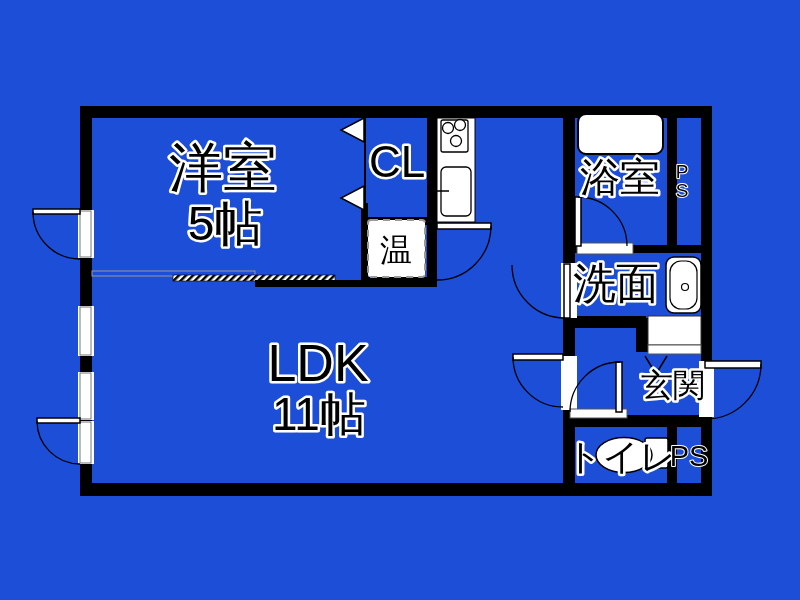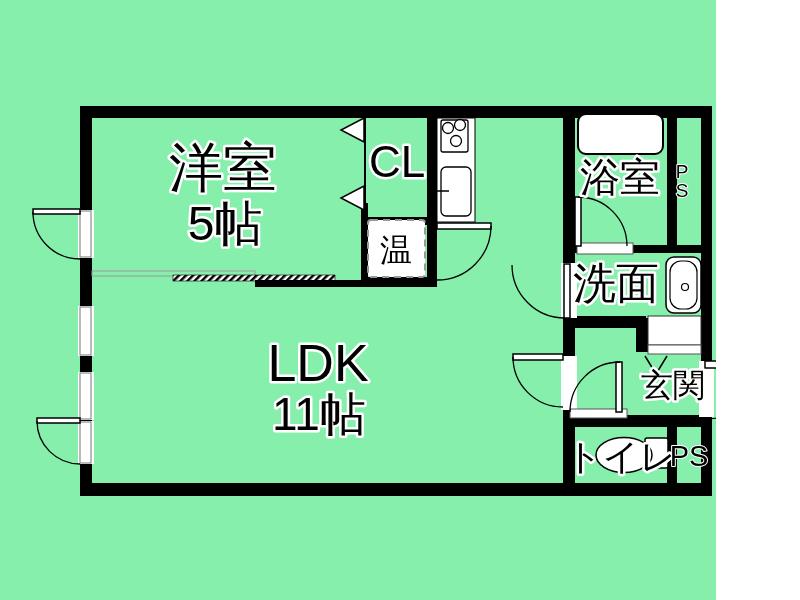--- a/index.html
+++ b/index.html
@@ -1,16 +1,16 @@
 <!DOCTYPE html>
 <html><head>
 <meta charset="utf-8">
 <style>
   html,body{margin:0;padding:0;background:#fff;}
-  #stage{position:relative;width:716px;height:600px;background:#86efac;overflow:hidden;}
+  #stage{position:relative;width:800px;height:600px;background:#1d4ed8;overflow:hidden;}
   svg{display:block;}
   .wall{fill:#000000;stroke:none;}
   .opening{fill:#ffffff;stroke:none;}
   .frame{fill:#ffffff;stroke:#777777;stroke-width:1;}
   .leaf{fill:#ffffff;stroke:#000000;stroke-width:1.5;}
   .arc{fill:none;stroke:#000000;stroke-width:1.3;}
   .line{fill:none;stroke:#000000;}
   .fixture{fill:#ffffff;stroke:#000000;}
   .dashedbox{fill:#ffffff;stroke:#999999;stroke-width:2;stroke-dasharray:7 5;}
   .thinframe{fill:#ffffff;stroke:#555555;stroke-width:1;}

